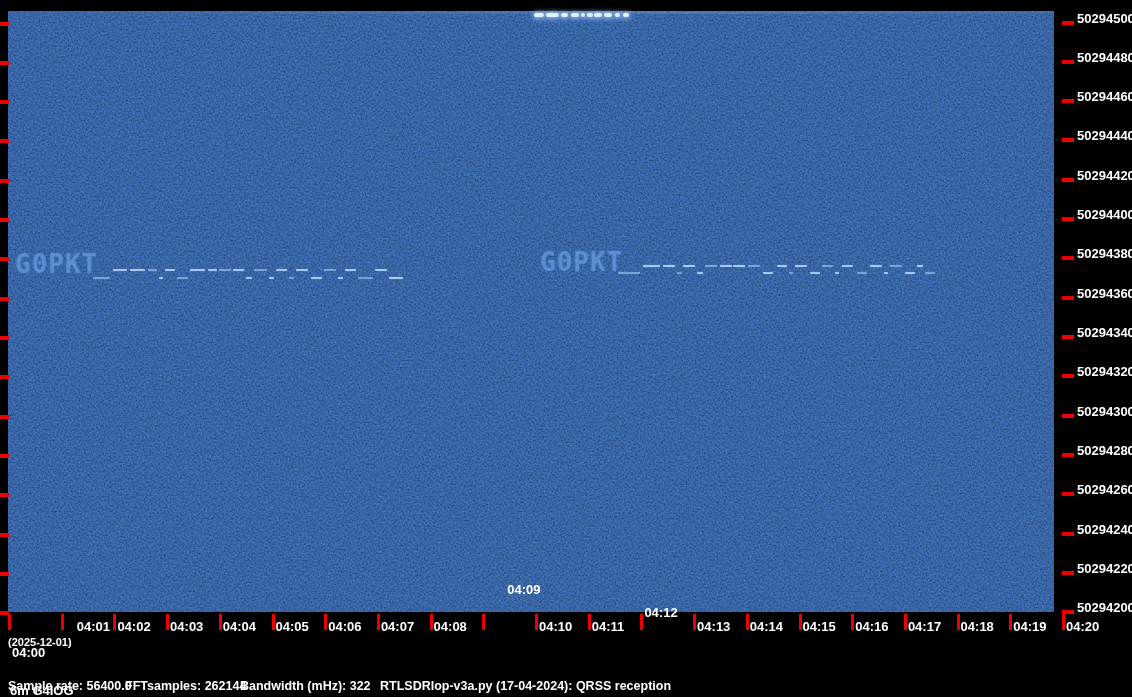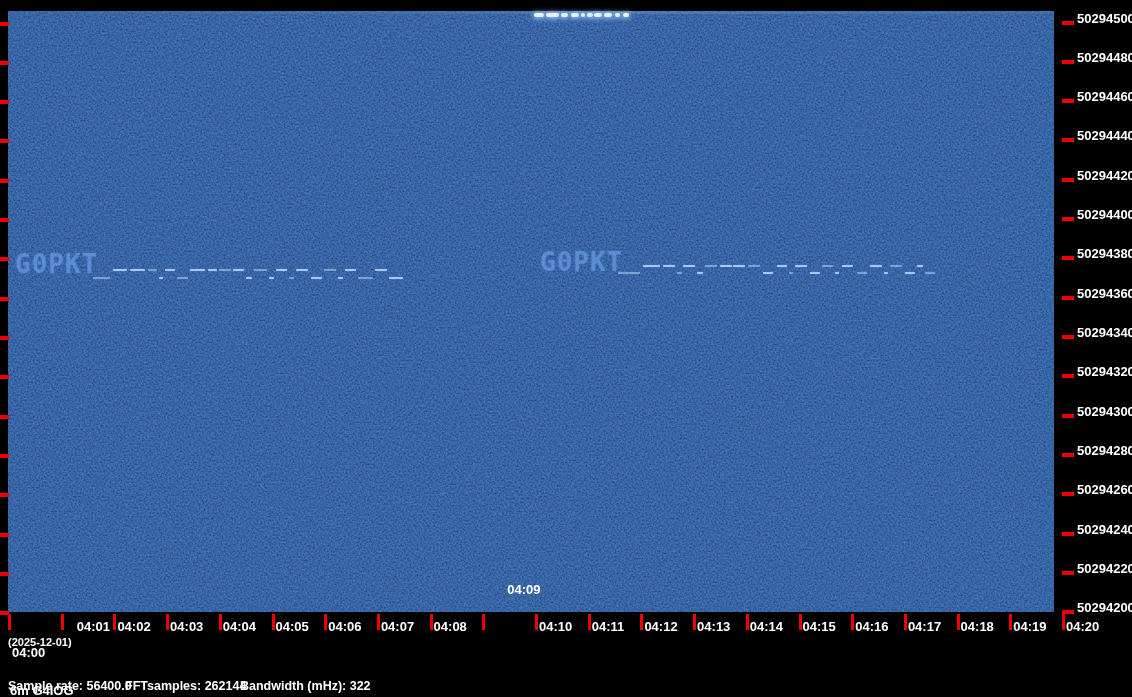--- a/index.html
+++ b/index.html
@@ -179,21 +179,21 @@
       <div class="time-label" style="left: 380.9px; top: 619px;">04:07</div>
       <div class="tick" style="left: 429.6px; top: 614px; width: 3px; height: 16px;"></div>
       <div class="time-label" style="left: 433.6px; top: 619px;">04:08</div>
       <div class="tick" style="left: 482.3px; top: 614px; width: 3px; height: 16px;"></div>
       <div class="time-label" style="left: 486.3px; top: 582px; margin-left: 21px;">04:09</div>
       <div class="tick" style="left: 535px; top: 614px; width: 3px; height: 16px;"></div>
       <div class="time-label" style="left: 539px; top: 619px;">04:10</div>
       <div class="tick" style="left: 587.7px; top: 614px; width: 3px; height: 16px;"></div>
       <div class="time-label" style="left: 591.7px; top: 619px; text-align: right;">04:11</div>
       <div class="tick" style="left: 640.4px; top: 614px; width: 3px; height: 16px;"></div>
-      <div class="time-label" style="left: 644.4px; top: 619px; text-align: center;">04:12</div>
+      <div class="time-label" style="left: 644.4px; top: 605px; text-align: center;">04:12</div>
       <div class="tick" style="left: 693.1px; top: 614px; width: 3px; height: 16px;"></div>
       <div class="time-label" style="left: 697.1px; top: 619px;">04:13</div>
       <div class="tick" style="left: 745.8px; top: 614px; width: 3px; height: 16px;"></div>
       <div class="time-label" style="left: 749.8px; top: 619px;">04:14</div>
       <div class="tick" style="left: 798.5px; top: 614px; width: 3px; height: 16px;"></div>
       <div class="time-label" style="left: 802.5px; top: 619px;">04:15</div>
       <div class="tick" style="left: 851.2px; top: 614px; width: 3px; height: 16px;"></div>
       <div class="time-label" style="left: 855.2px; top: 619px;">04:16</div>
       <div class="tick" style="left: 903.9px; top: 614px; width: 3px; height: 16px;"></div>
       <div class="time-label" style="left: 907.9px; top: 619px;">04:17</div>
@@ -204,14 +204,15 @@
       <div class="tick" style="left: 1062px; top: 614px; width: 3px; height: 16px;"></div>
       <div class="time-label" style="left: 1066px; top: 619px;">04:20</div>
     </div>
 
   <div class="date-label">(2025-12-01)</div>
 
   <div class="footer-line1">6m G4IOG</div>
   <span class="stat" style="left:8px">Sample rate: 56400.0</span>
   <span class="stat" style="left:125px">FFTsamples: 262144</span>
   <span class="stat" style="left:240px">Bandwidth (mHz): 322</span>
+  <span class="stat" style="left:380px">RTLSDRlop-v3a.py (17-04-2024): QRSS reception</span>
 
 </div>
 
 </body></html>

